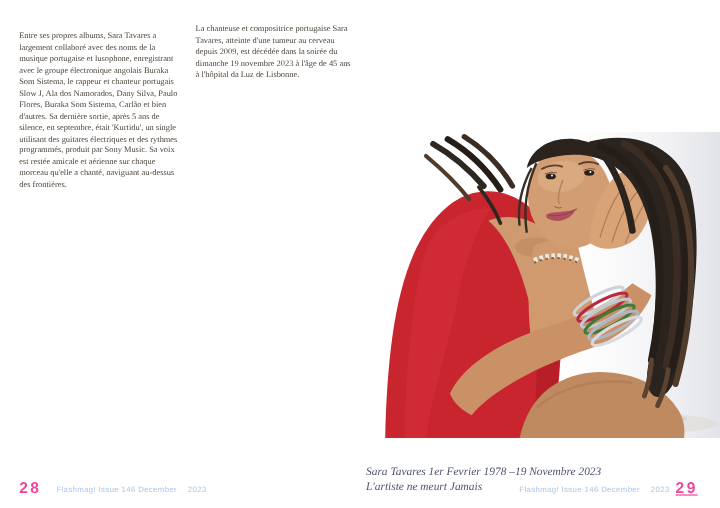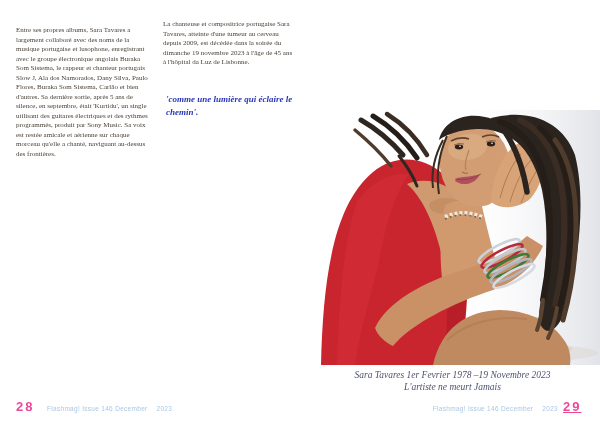--- a/index.html
+++ b/index.html
@@ -21,21 +21,21 @@
   .pull-quote{
     position:absolute;left:166px;top:93px;width:132px;
     font-size:9px;line-height:1.45;color:#2936b8;
     font-style:italic;font-weight:bold;
   }
   
   .photo{position:absolute;left:295px;top:110px;width:305px;height:255px;}
   .photo svg{display:block;width:100%;height:100%;}
   
   .caption{
-    position:absolute;left:305px;top:370px;width:295px;text-align:center;
+    position:absolute;left:305px;top:389px;width:295px;text-align:left;
     font-style:italic;color:#4d5270;
   }
   .caption .line1{font-size:9.5px;line-height:1.25;}
   .caption .line2{font-size:9.5px;line-height:1.25;}
   
   .pagenum{
     position:absolute;top:399px;font-family:"Liberation Sans", sans-serif;
     font-size:13px;font-weight:bold;color:#ec4899;letter-spacing:2px;
   }
   .pagenum.left{left:16px;}
@@ -52,21 +52,20 @@
 <body>
 
 <div class="spread">
 
   <div class="col1">Entre ses propres albums, Sara Tavares a largement collaboré avec des noms de la musique portugaise et lusophone, enregistrant avec le groupe électronique angolais Buraka Som Sistema, le rappeur et chanteur portugais Slow J, Ala dos Namorados, Dany Silva, Paulo Flores, Buraka Som Sistema, Carlão et bien d'autres. Sa dernière sortie, après 5 ans de silence, en septembre, était 'Kurtidu', un single utilisant des guitares électriques et des rythmes programmés, produit par Sony Music. Sa voix est restée amicale et aérienne sur chaque morceau qu'elle a chanté, naviguant au-dessus des frontières.</div>
 
   <div class="col2">
     <p>La chanteuse et compositrice portugaise Sara Tavares, atteinte d'une tumeur au cerveau depuis 2009, est décédée dans la soirée du dimanche 19 novembre 2023 à l'âge de 45 ans à l'hôpital da Luz de Lisbonne.</p>
   </div>
 
-  <div class="pull-quote">'comme une lumière qui éclaire le chemin'.</div>
 
   <div class="photo" title="Portrait of Sara Tavares lying down, head resting on folded hands, dreadlocks, red top, silver bangles">
     <svg viewBox="0 0 305 255" preserveAspectRatio="none">
       <defs>
         <linearGradient id="bgGrad" x1="0" y1="0" x2="1" y2="0">
           <stop offset="0" stop-color="#ffffff" stop-opacity="0"></stop>
           <stop offset="1" stop-color="#e2e3e8" stop-opacity="1"></stop>
         </linearGradient>
       </defs>
 

